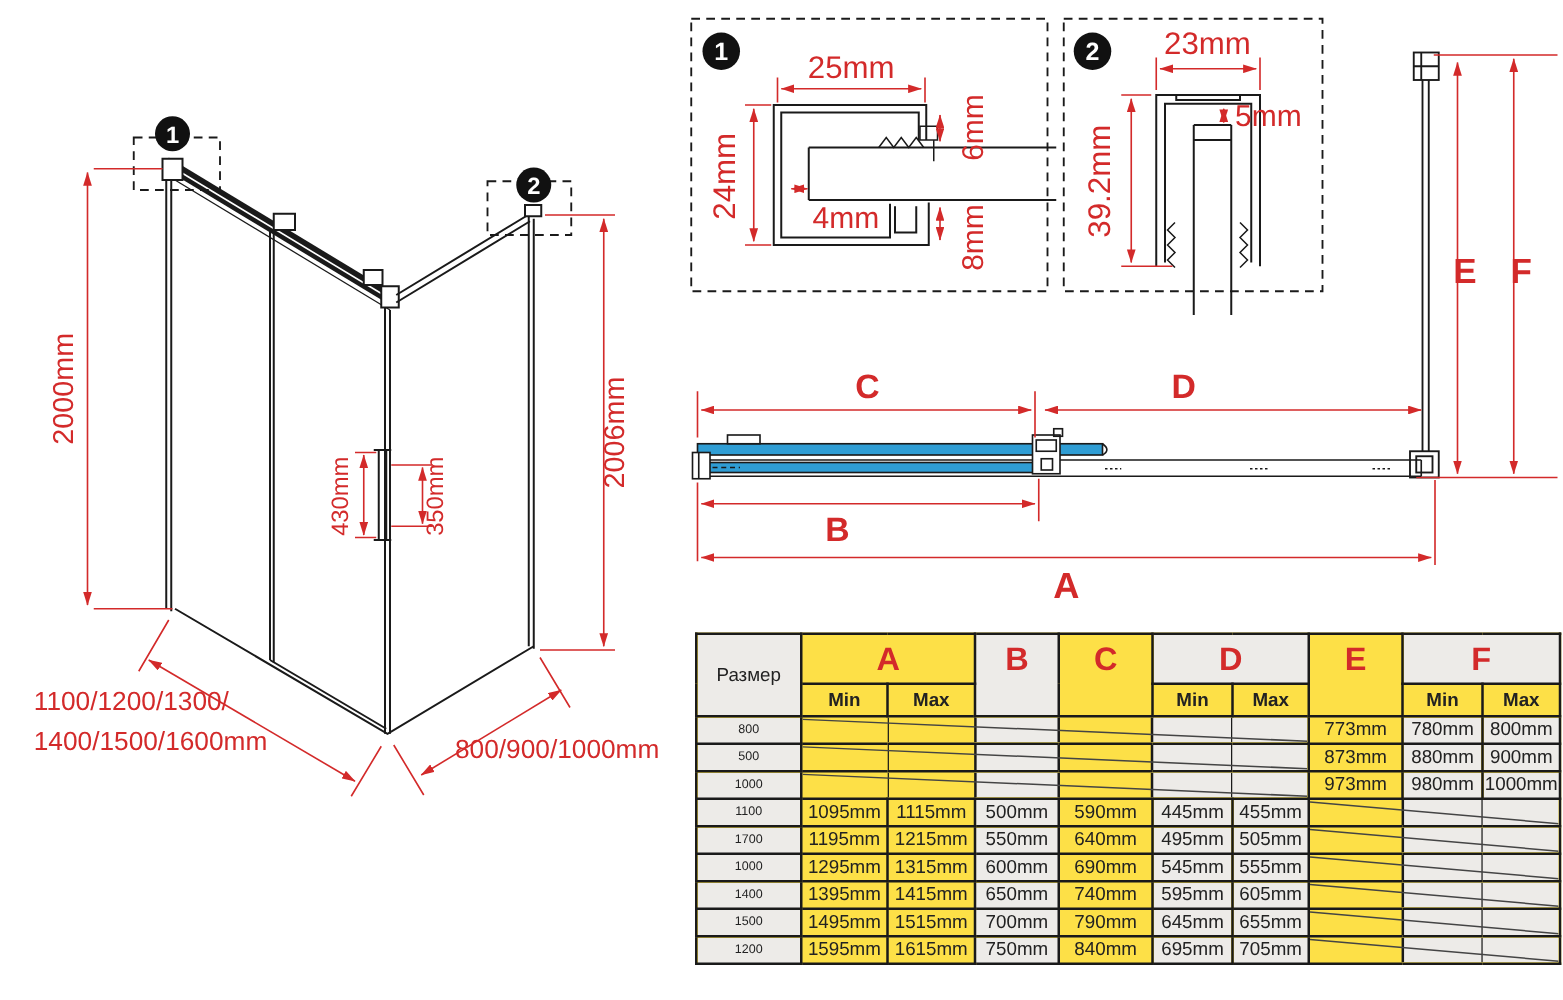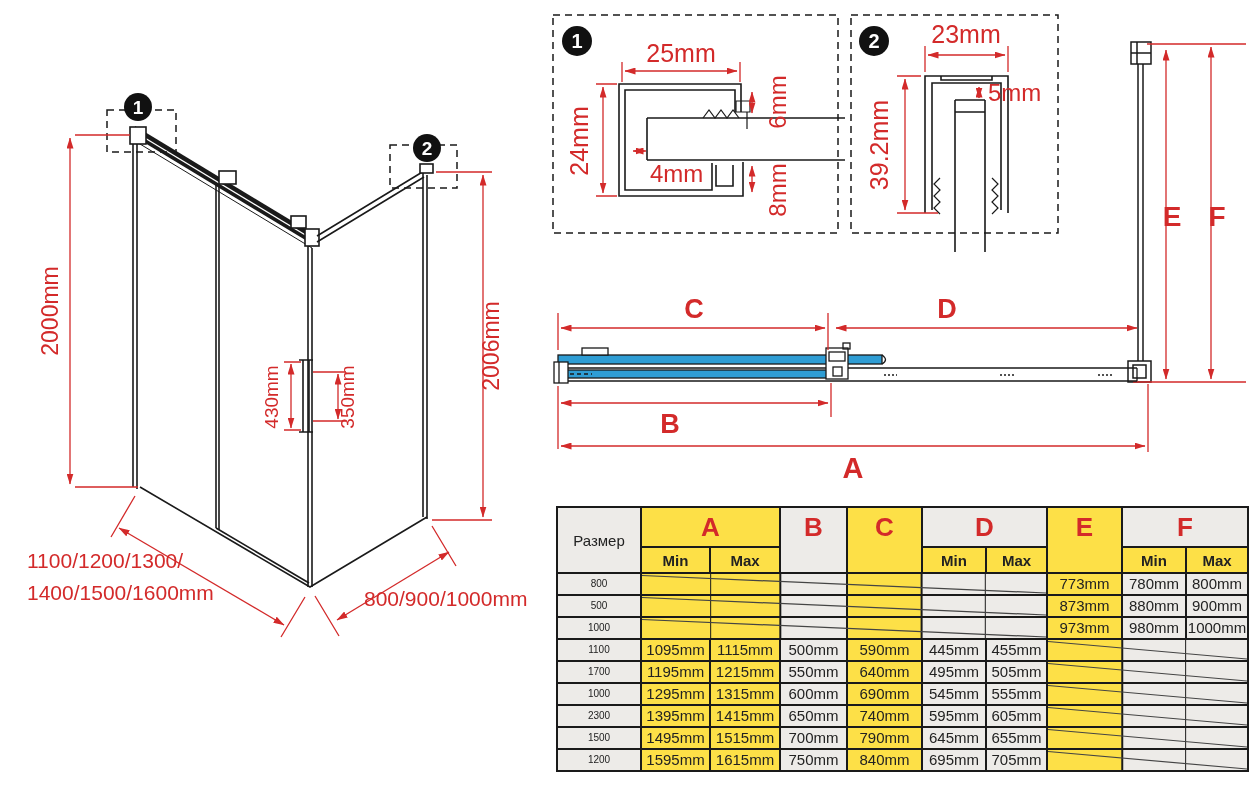--- a/index.html
+++ b/index.html
@@ -338,21 +338,21 @@
       <td class="diag" colspan="3">
         <svg viewBox="0 0 201 20" preserveAspectRatio="none">
               <rect x="75" width="126" height="20" fill="#edebe8"></rect>
               <line x1="75" y1="0" x2="75" y2="20" stroke="#1a1a1a" stroke-width="2"></line>
               <line x1="139" y1="0" x2="139" y2="20" stroke="#1a1a1a" stroke-width="1"></line>
               <line x1="0" y1="1.5" x2="201" y2="19" stroke="#444" stroke-width="1.2"></line>
             </svg>
       </td>
     </tr>
     <tr class="b">
-      <td class="gray rh">2300</td>
+      <td class="gray rh">1400</td>
       <td>1395mm</td>
       <td class="thin">1415mm</td>
       <td class="gray">650mm</td>
       <td>740mm</td>
       <td class="gray">595mm</td>
       <td class="gray thin">605mm</td>
       <td class="diag" colspan="3">
         <svg viewBox="0 0 201 20" preserveAspectRatio="none">
               <rect x="75" width="126" height="20" fill="#edebe8"></rect>
               <line x1="75" y1="0" x2="75" y2="20" stroke="#1a1a1a" stroke-width="2"></line>

